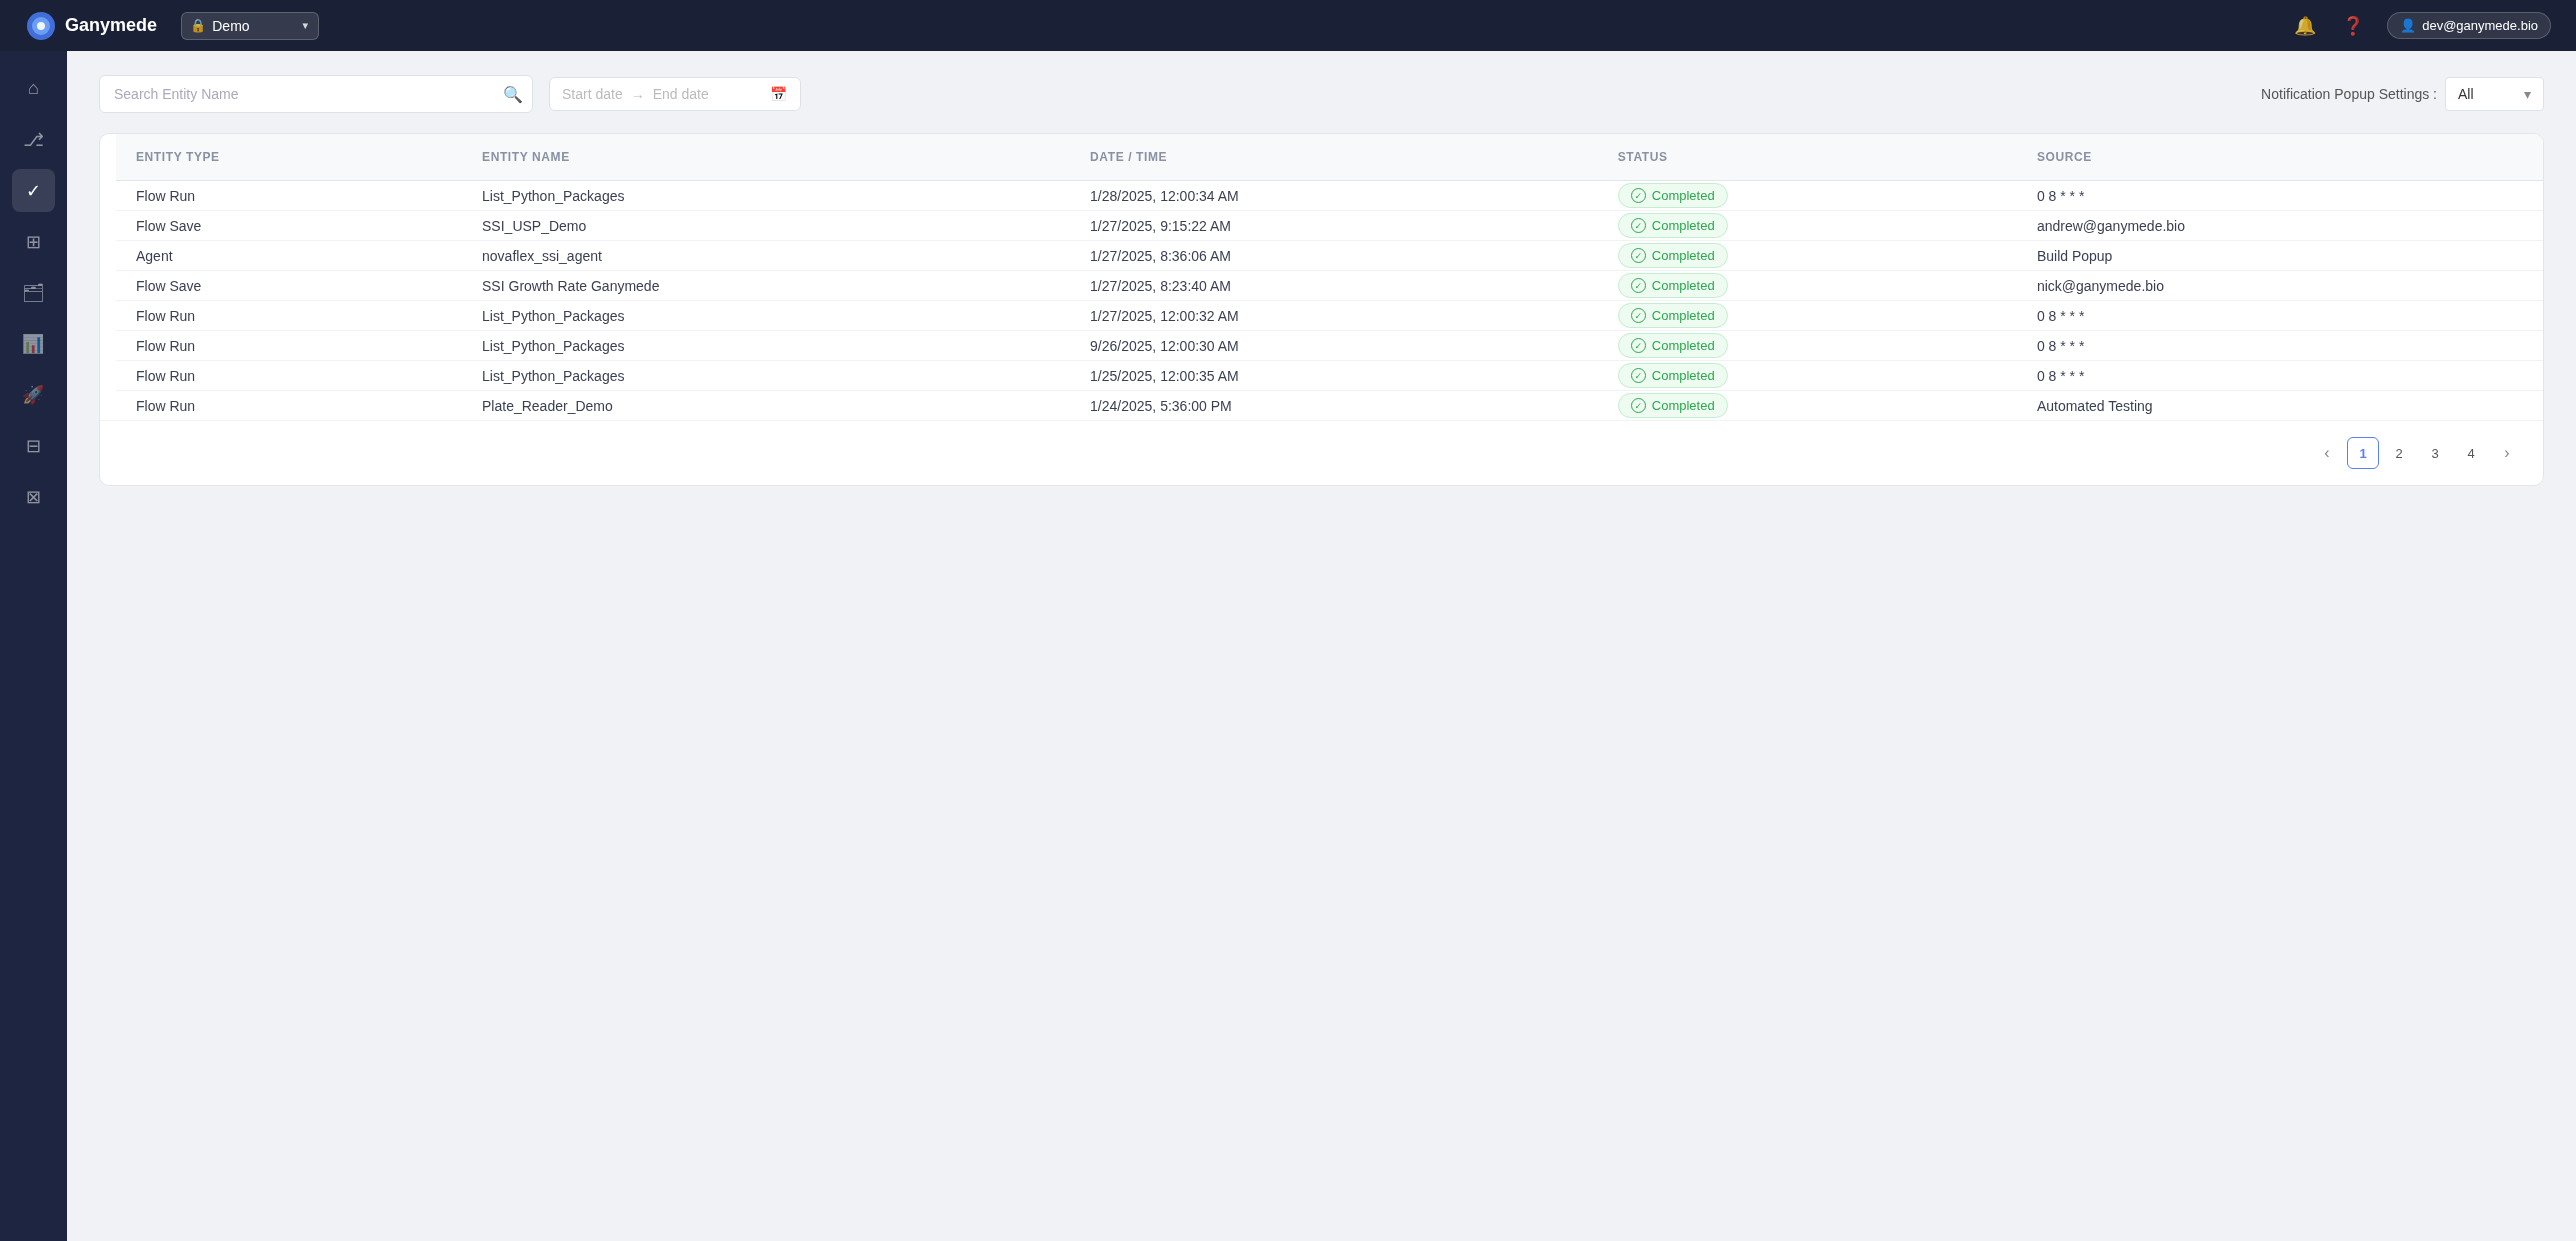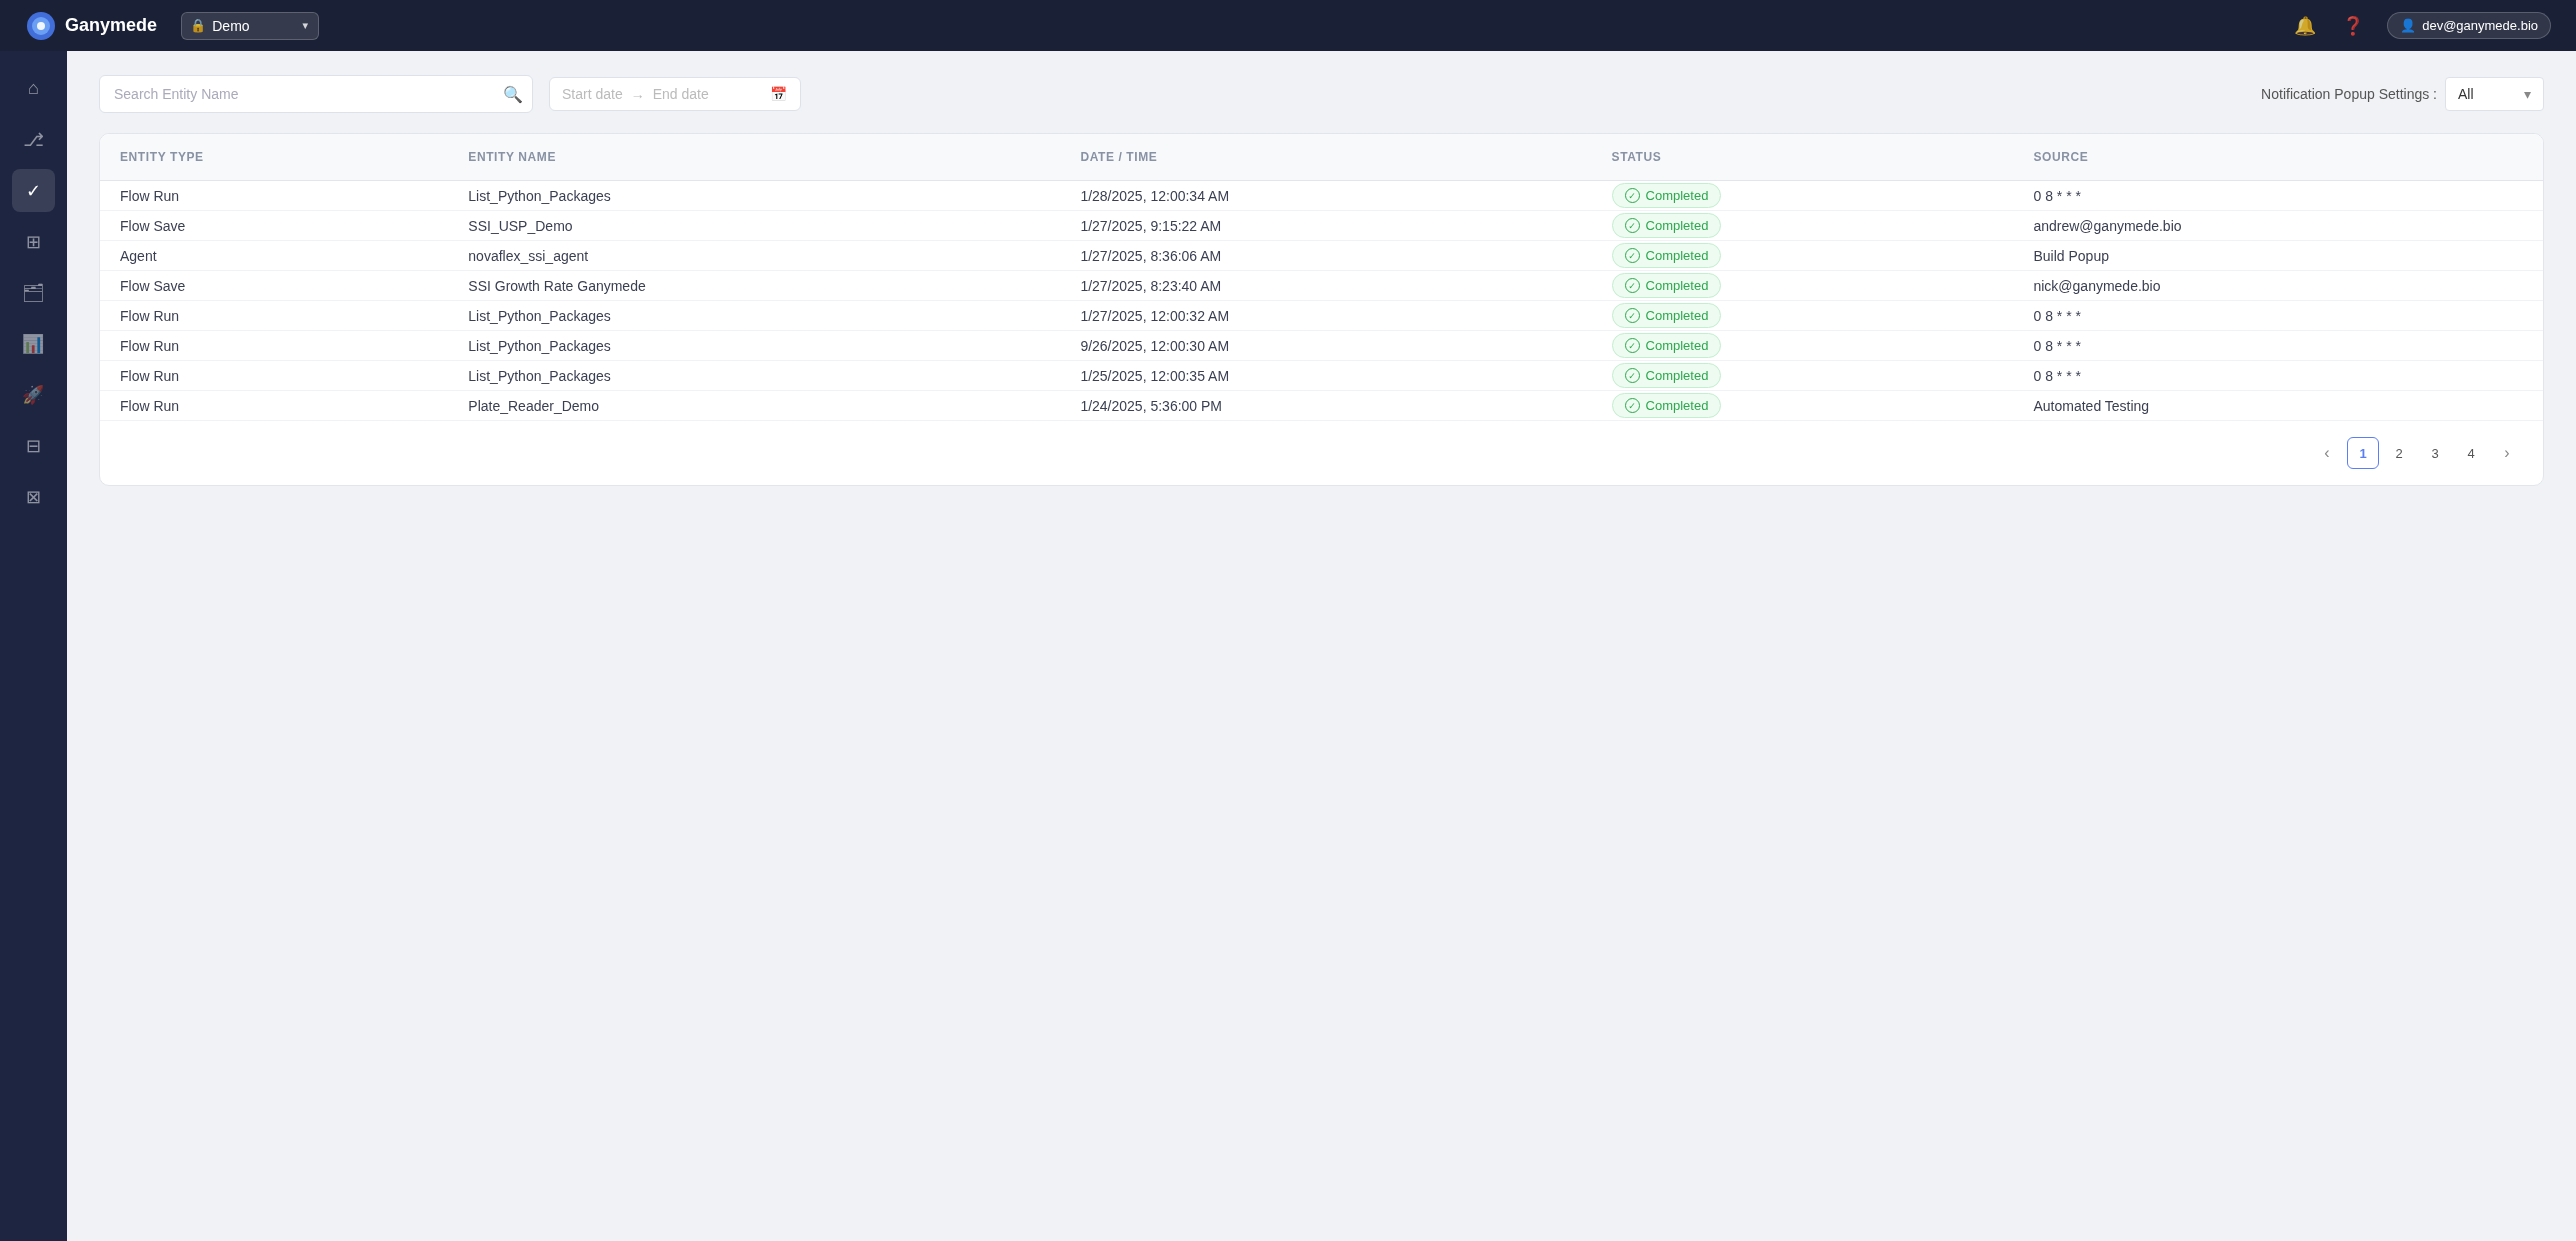--- a/index.html
+++ b/index.html
@@ -265,20 +265,21 @@
       border-color: #5b7ef5;
       color: #5b7ef5;
       font-weight: 600;
     }
     .page-nav { color: #888; font-size: 16px; }
 
     
     .table-scroll {
       max-height: calc(100vh - 217px);
       overflow-y: auto;
+      margin-left: 16px;
     }
     .table-scroll::-webkit-scrollbar { width: 6px; }
     .table-scroll::-webkit-scrollbar-track { background: #f0f2f5; }
     .table-scroll::-webkit-scrollbar-thumb { background: #ccc; border-radius: 3px; }
   </style>
 </head>
 <body>
 
 <nav class="topnav">
   <div class="topnav-logo">

